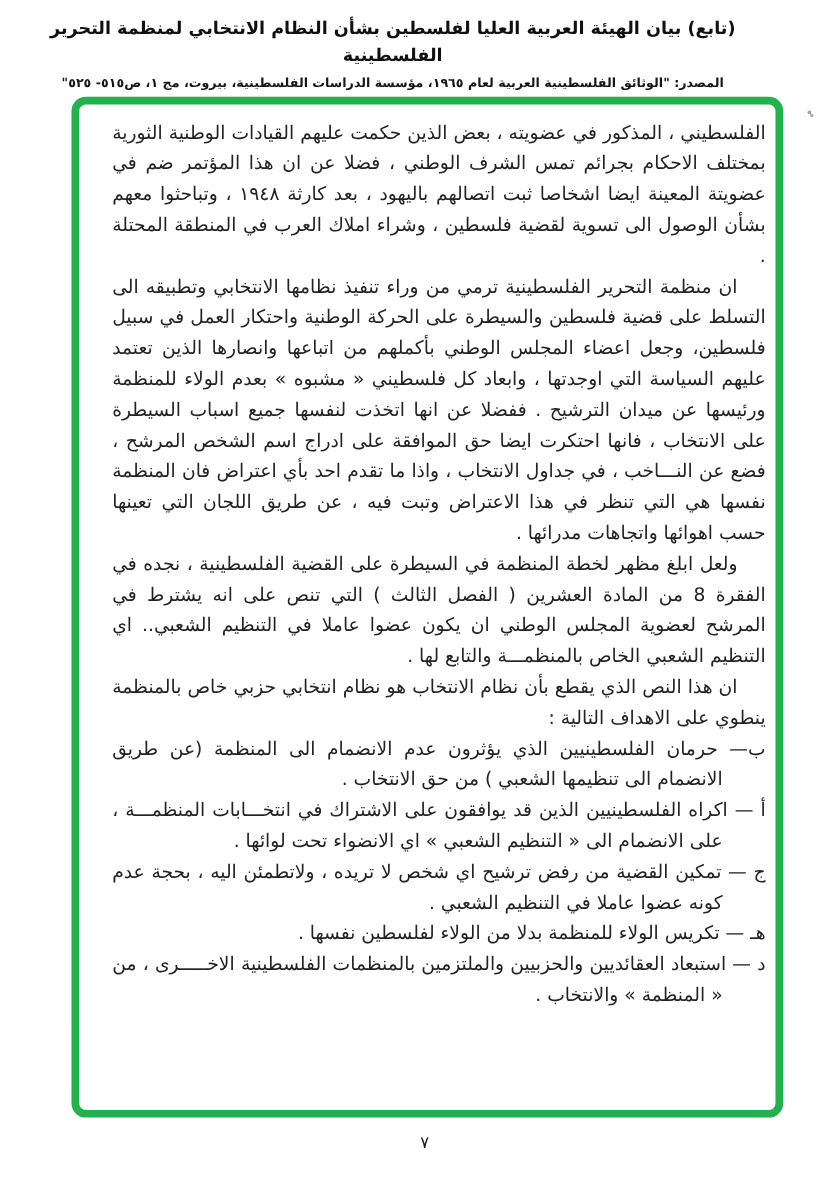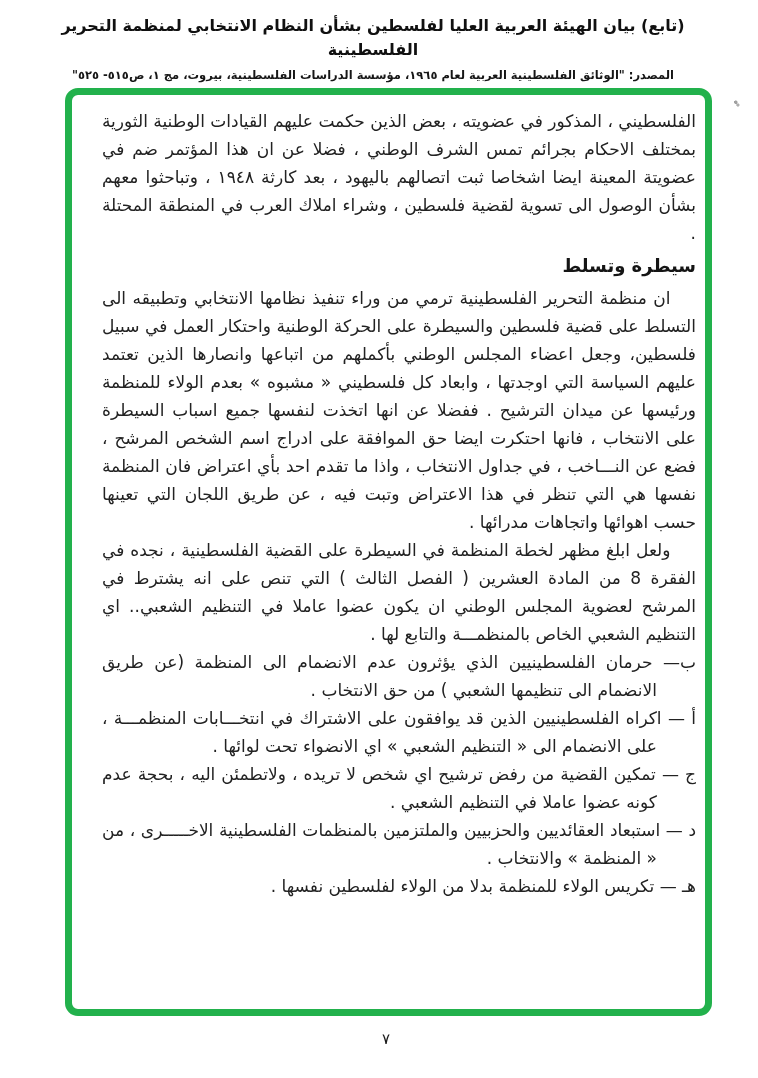--- a/index.html
+++ b/index.html
@@ -5,21 +5,21 @@
   html,body{margin:0;padding:0;}
   body{
     width:758px;height:1078px;position:relative;overflow:hidden;
     background:#ffffff;
     font-family:"DejaVu Sans",sans-serif;
     color:#1c1c1c;
   }
   
   .hdr{
     position:absolute;top:14px;left:0;width:714px;
-    direction:rtl;text-align:center;margin-left:16px;
+    direction:rtl;text-align:center;
   }
   .hdr-title{
     font-size:16px;font-weight:bold;color:#101010;
     letter-spacing:-0.2px;line-height:24px;margin:0;
   }
   .hdr-source{
     font-size:11.5px;font-weight:bold;color:#161616;
     line-height:22px;margin:2px 0 0 0;
   }
   
@@ -64,23 +64,23 @@
   <p class="hdr-title">(تابع) بيان الهيئة العربية العليا لفلسطين بشأن النظام الانتخابي لمنظمة التحرير الفلسطينية</p>
   <p class="hdr-source">المصدر: "الوثائق الفلسطينية العربية لعام ١٩٦٥، مؤسسة الدراسات الفلسطينية، بيروت، مج ١، ص٥١٥- ٥٢٥"</p>
 </div>
 
 <div class="green-box" style="border-color: rgb(34, 177, 76);"></div>
 
 <div class="speck"></div>
 
 <div class="doc-body">
     <p class="para">الفلسطيني ، المذكور في عضويته ، بعض الذين حكمت عليهم القيادات الوطنية الثورية بمختلف الاحكام بجرائم تمس الشرف الوطني ، فضلا عن ان هذا المؤتمر ضم في عضويتة المعينة ايضا اشخاصا ثبت اتصالهم باليهود ، بعد كارثة ١٩٤٨ ، وتباحثوا معهم بشأن الوصول الى تسوية لقضية فلسطين ، وشراء املاك العرب في المنطقة المحتلة .</p>
-    <h2 class="sec">سيطرة وتسلط</h2>
     <p class="para ind">ان منظمة التحرير الفلسطينية ترمي من وراء تنفيذ نظامها الانتخابي وتطبيقه الى التسلط على قضية فلسطين والسيطرة على الحركة الوطنية واحتكار العمل في سبيل فلسطين، وجعل اعضاء المجلس الوطني بأكملهم من اتباعها وانصارها الذين تعتمد عليهم السياسة التي اوجدتها ، وابعاد كل فلسطيني « مشبوه » بعدم الولاء للمنظمة ورئيسها عن ميدان الترشيح . ففضلا عن انها اتخذت لنفسها جميع اسباب السيطرة على الانتخاب ، فانها احتكرت ايضا حق الموافقة على ادراج اسم الشخص المرشح ، فضع عن النـــاخب ، في جداول الانتخاب ، واذا ما تقدم احد بأي اعتراض فان المنظمة نفسها هي التي تنظر في هذا الاعتراض وتبت فيه ، عن طريق اللجان التي تعينها حسب اهوائها واتجاهات مدرائها .</p>
     <p class="para ind">ولعل ابلغ مظهر لخطة المنظمة في السيطرة على القضية الفلسطينية ، نجده في الفقرة 8 من المادة العشرين ( الفصل الثالث ) التي تنص على انه يشترط في المرشح لعضوية المجلس الوطني ان يكون عضوا عاملا في التنظيم الشعبي.. اي التنظيم الشعبي الخاص بالمنظمـــة والتابع لها .</p>
+    <p class="para ind">ان هذا النص الذي يقطع بأن نظام الانتخاب هو نظام انتخابي حزبي خاص بالمنظمة ينطوي على الاهداف التالية :</p>
     <p class="li">ب— حرمان الفلسطينيين الذي يؤثرون عدم الانضمام الى المنظمة (عن طريق الانضمام الى تنظيمها الشعبي ) من حق الانتخاب .</p>
     <p class="li">أ — اكراه الفلسطينيين الذين قد يوافقون على الاشتراك في انتخـــابات المنظمـــة ، على الانضمام الى « التنظيم الشعبي » اي الانضواء تحت لوائها .</p>
     <p class="li">ج — تمكين القضية من رفض ترشيح اي شخص لا تريده ، ولاتطمئن اليه ، بحجة عدم كونه عضوا عاملا في التنظيم الشعبي .</p>
+    <p class="li">هـ — تكريس الولاء للمنظمة بدلا من الولاء لفلسطين نفسها .</p>
     <p class="li">د — استبعاد العقائديين والحزبيين والملتزمين بالمنظمات الفلسطينية الاخـــــرى ، من « المنظمة » والانتخاب .</p>
-    <p class="li">هـ — تكريس الولاء للمنظمة بدلا من الولاء لفلسطين نفسها .</p>
   </div>
 
 <div class="page-num">٧</div>
 
 </body></html>

